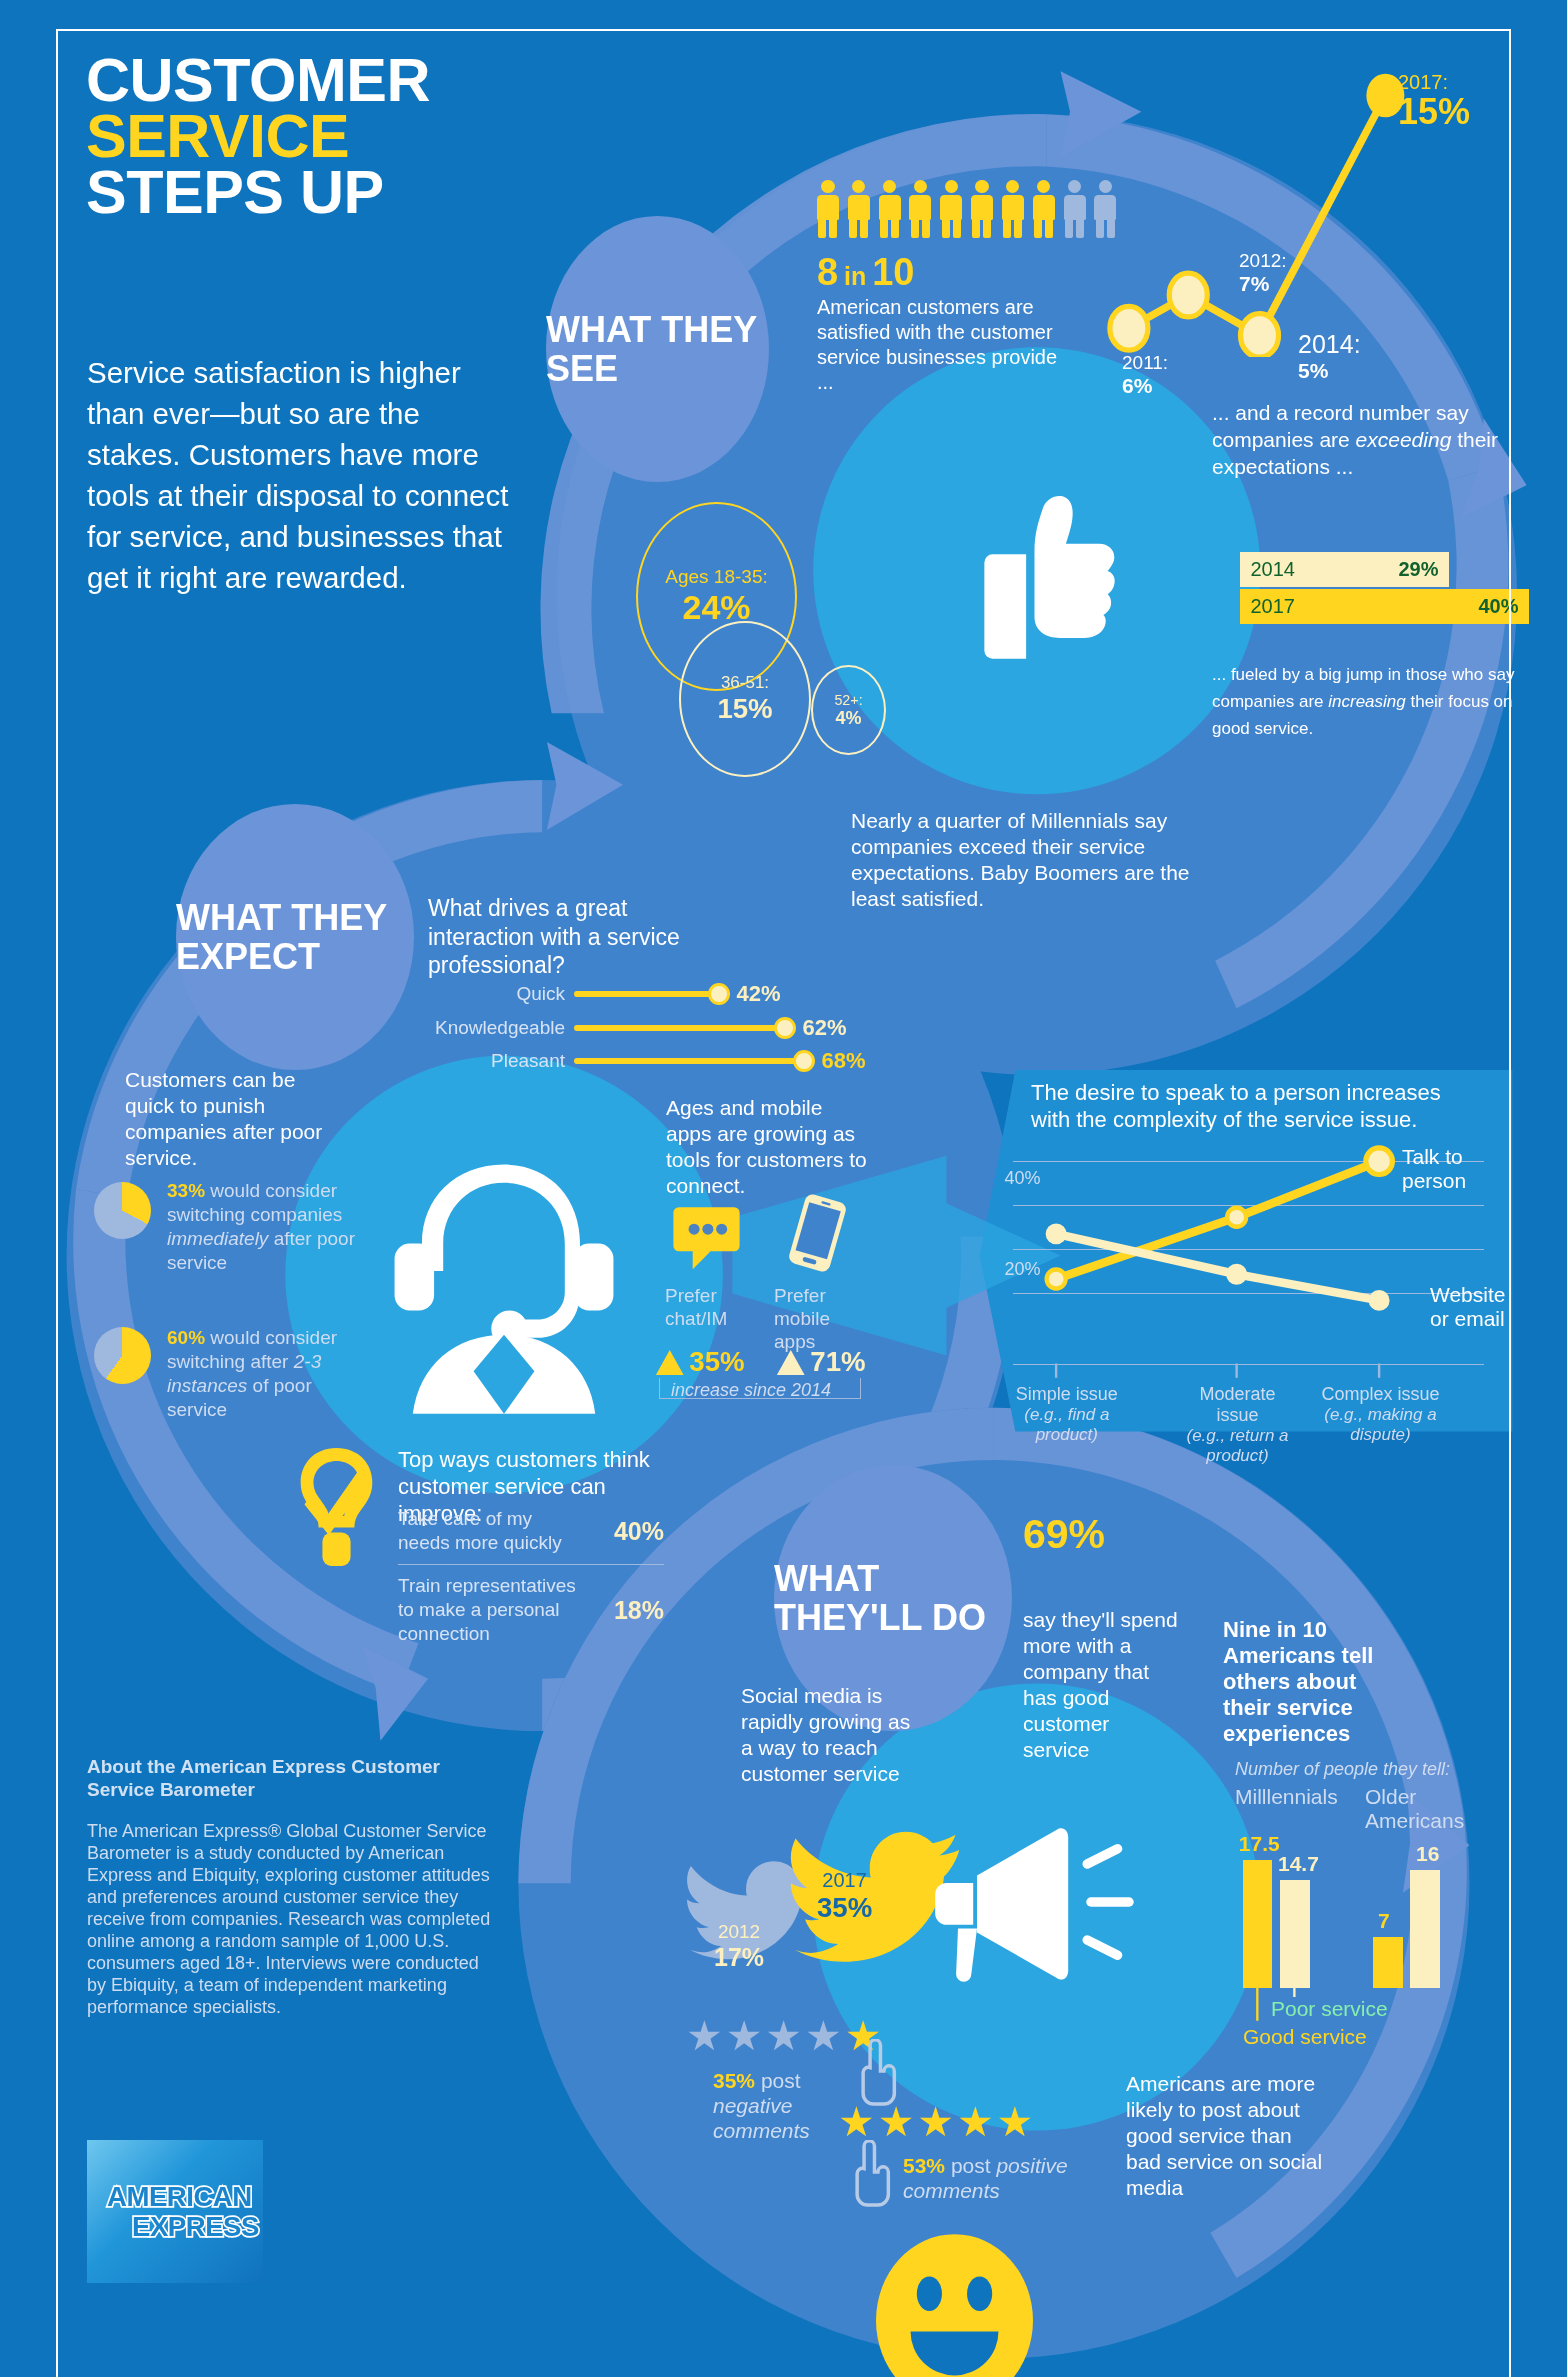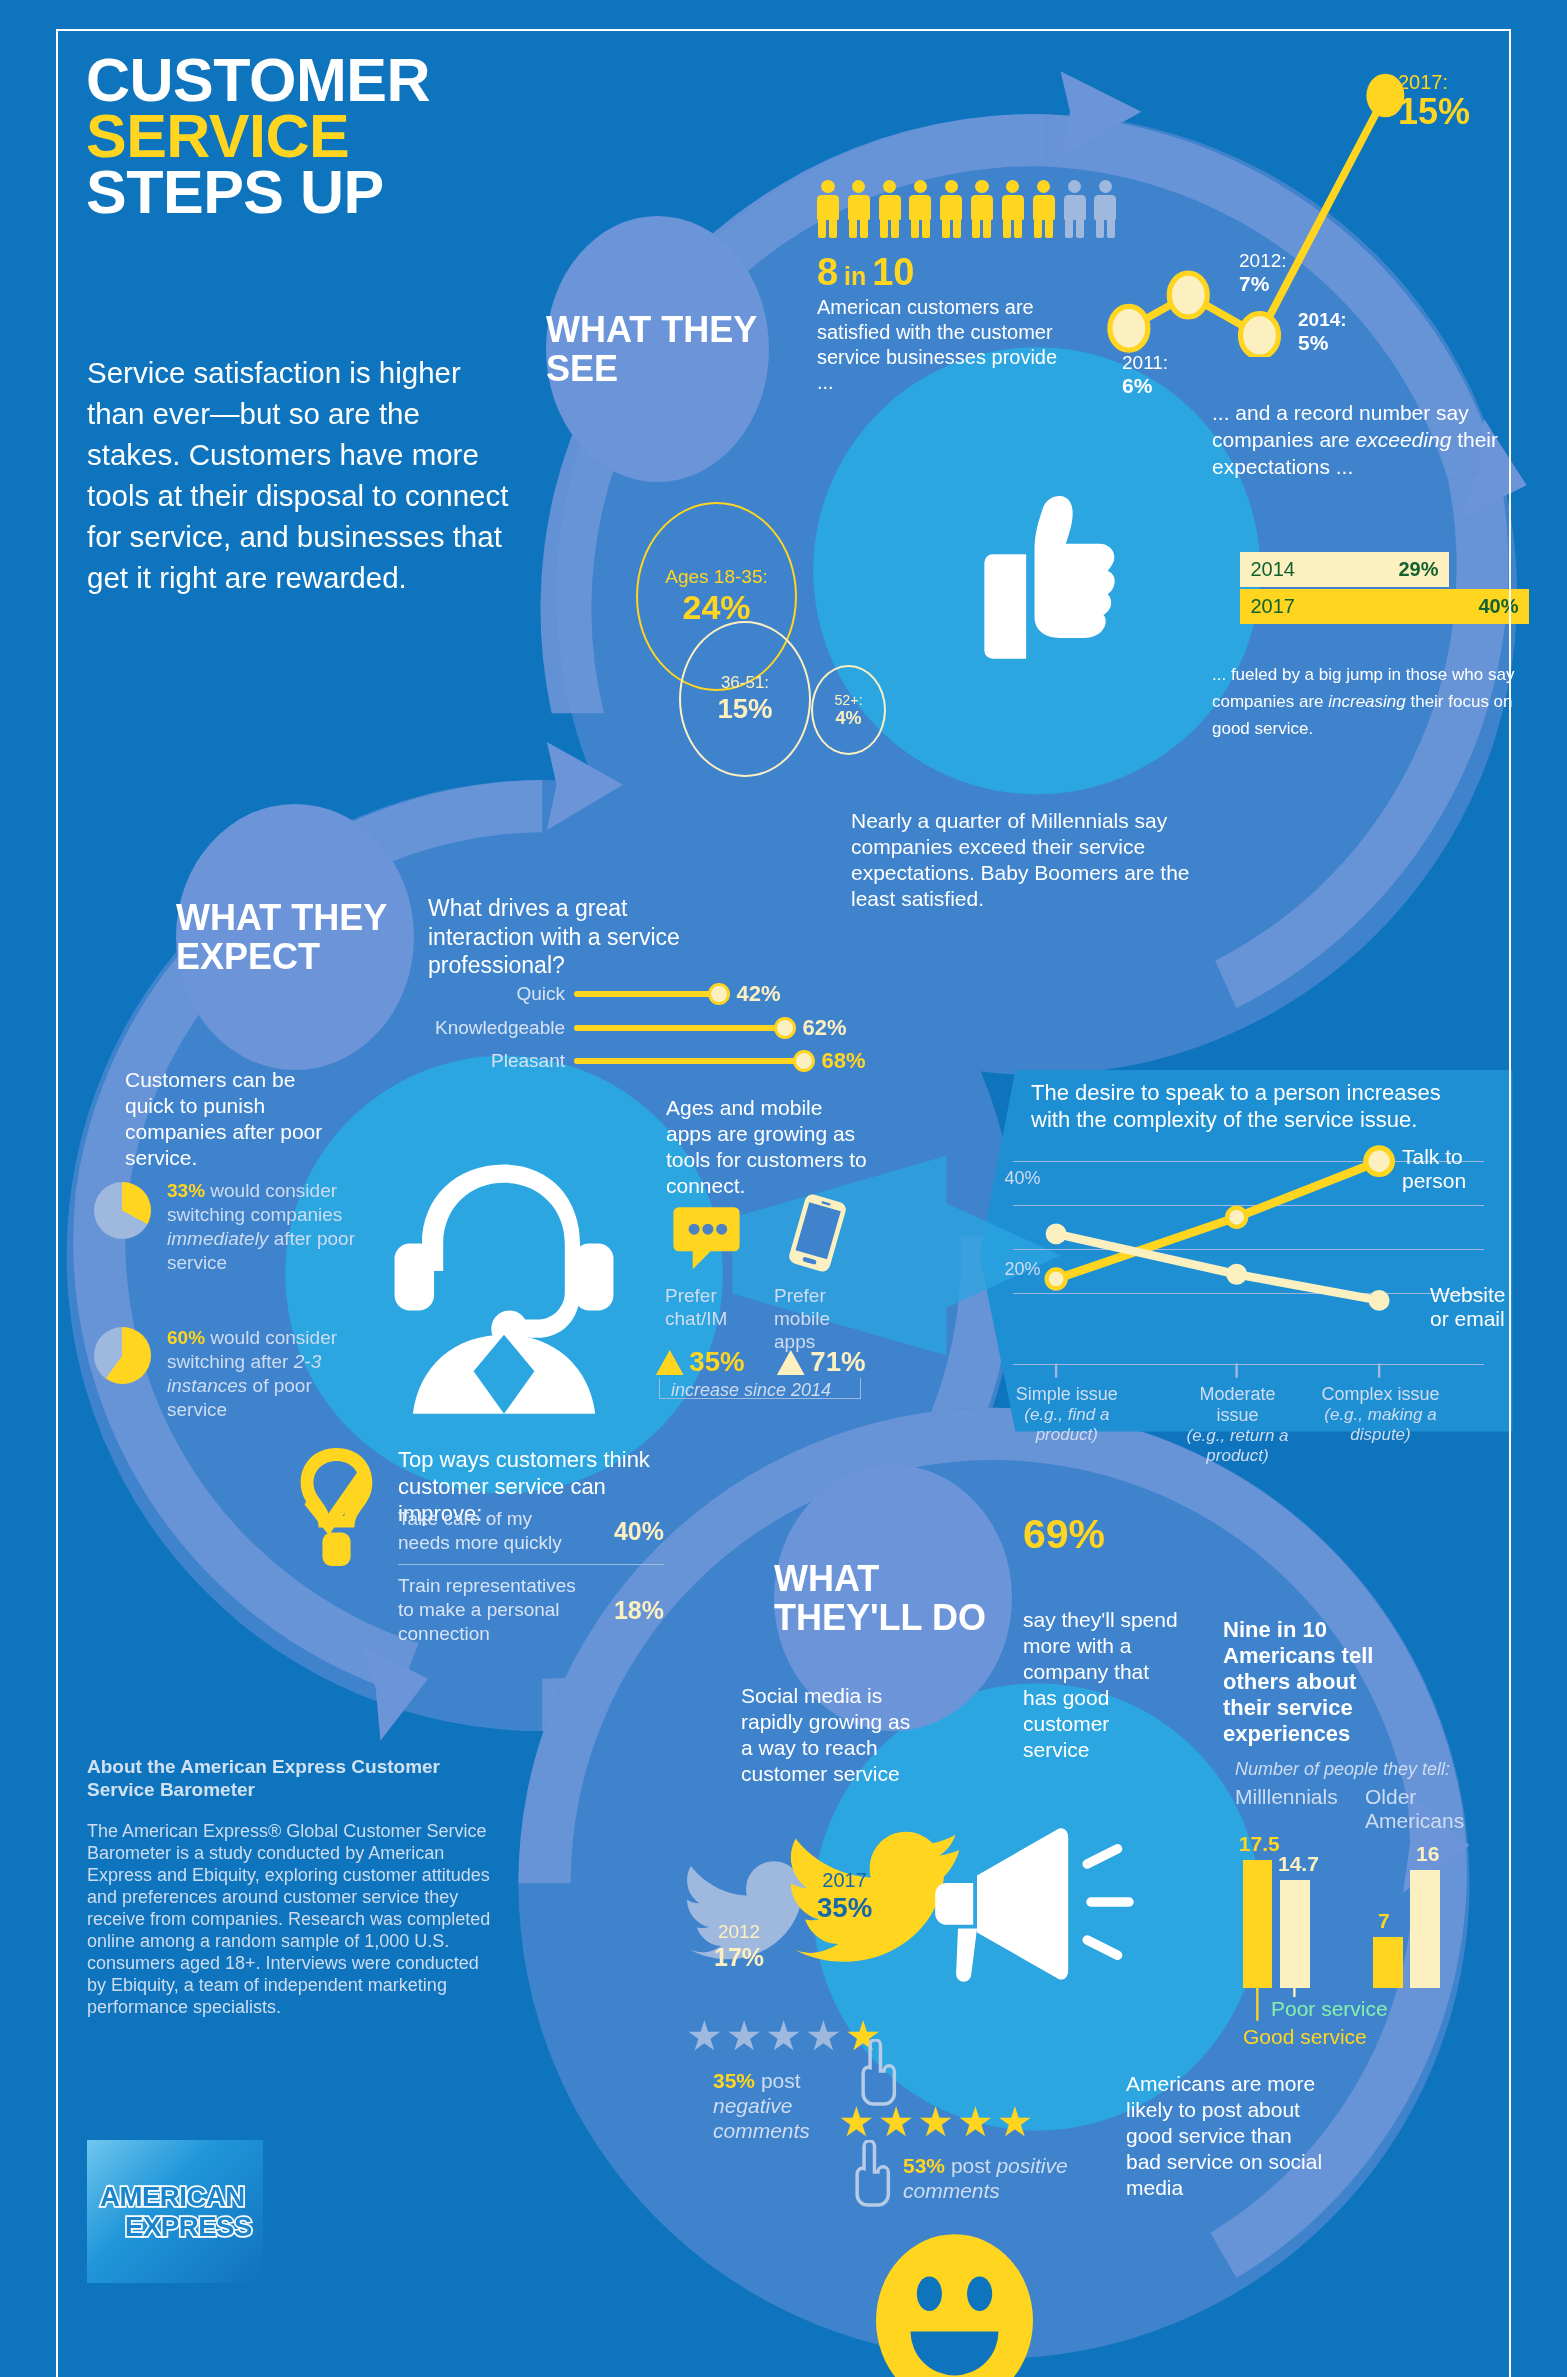--- a/index.html
+++ b/index.html
@@ -75,21 +75,21 @@
   
   .tb{position:absolute;bottom:0;}
   .tb-lbl{position:absolute;font-size:21px;font-weight:bold;}
 
   
   .star{font-size:41px;line-height:41px;letter-spacing:2.9px;}
 
   
   #amex{left:87px;top:2140px;width:176px;height:143px;
         background:linear-gradient(135deg,#6fc7ef 0%,#2196d9 40%,#1072bd 100%);
-        display:flex;flex-direction:column;justify-content:center;padding-left:13px;box-sizing:border-box;}
+        display:flex;flex-direction:column;justify-content:center;padding-left:20px;box-sizing:border-box;}
   #amex div{font-weight:bold;font-size:27.6px;line-height:29.5px;letter-spacing:-0.5px;
             color:#1a84cc;-webkit-text-stroke:3.3px #ffffff;paint-order:stroke fill;}
   #amex .e{margin-left:25px;}
 </style>
 </head>
 <body>
 
 <svg id="bg" viewBox="0 0 3297 5100" preserveAspectRatio="none">
   <rect x="0" y="0" width="3297" height="5100" fill="#0d74bd"></rect>
 
@@ -174,21 +174,21 @@
   </svg>
   <div class="abs" style="left:1398px;top:71px;">
     <div class="yel" style="font-size:20px;font-weight:300;"><span>2017</span>:</div>
     <div class="yel" style="font-size:36px;font-weight:bold;margin-top:-2.9px;">15%</div>
   </div>
   <div class="abs" style="left:1239px;top:250px;">
     <div style="font-size:19px;font-weight:300;"><span>2012</span>:</div>
     <div style="font-size:21px;font-weight:bold;">7%</div>
   </div>
   <div class="abs" style="left:1298px;top:309px;">
-    <div style="font-size:19px;font-weight:700;"><span>2014</span>:</div>
+    <div style="font-size:25px;font-weight:400;margin-top:21px;"><span>2014</span>:</div>
     <div style="font-size:21px;font-weight:bold;">5%</div>
   </div>
   <div class="abs" style="left:1122px;top:352px;">
     <div style="font-size:19px;font-weight:300;"><span>2011</span>:</div>
     <div style="font-size:21px;font-weight:bold;">6%</div>
   </div>
 
   <div class="abs txt" style="left:1212px;top:399px;width:304px;font-size:21px;line-height:27px;">
     ... and a record number say companies are <i>exceeding</i> their expectations ...
   </div>

